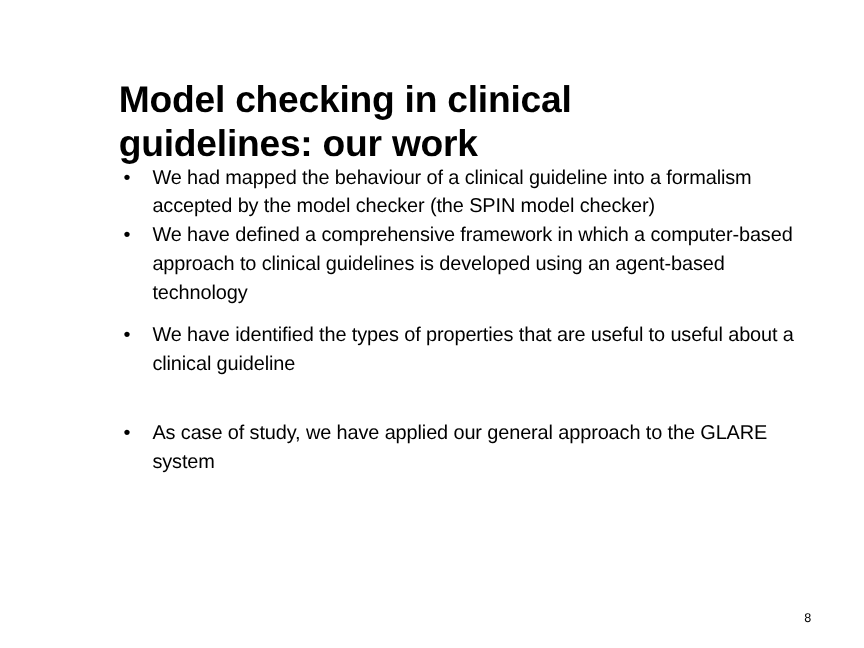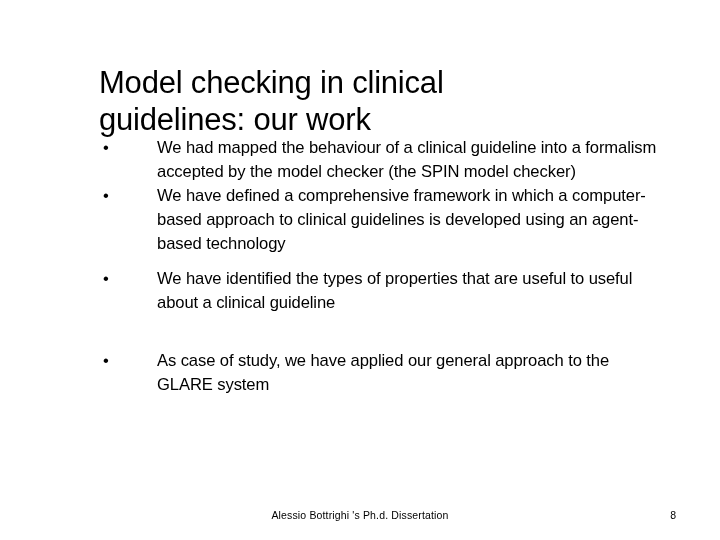--- a/index.html
+++ b/index.html
@@ -24,21 +24,21 @@
   }
 
   
   .slide-title {
     position: absolute;
     left: 99px;
     top: 43px;
     width: 470px;
     font-size: 31px;
     line-height: 37px;
-    font-weight: normal;
+    font-weight: bold;
     letter-spacing: -0.2px;
     color: #000000;
     white-space: pre-line;
   }
 
   
   .body-area {
     position: absolute;
     left: 99px;
     top: 136px;
@@ -63,21 +63,20 @@
     position: absolute;
     left: 4px;
     top: 0;
     font-size: 16.6px;
     line-height: 24px;
     color: #000000;
   }
 
   .bullet .btext {
     display: block;
-    margin-left: 30px;
   }
 
   
   .gap-sm { height: 0px; }
   .gap-md { height: 11px; }
   .gap-lg { height: 34px; }
 
   
   .footer {
     position: absolute;
@@ -147,17 +146,16 @@
     <div class="bullet-group">
       <div class="bullet">
         <span class="marker">•</span>
         <span class="btext">As case of study, we have applied our general approach to the GLARE system</span>
       </div>
     </div>
 
   </div>
 
   <div class="footer">
-    <div class="footer-center">Alessio Bottrighi 's Ph.d. Dissertation</div>
     <div class="footer-page">8</div>
   </div>
 
 </div>
 
 </body></html>

